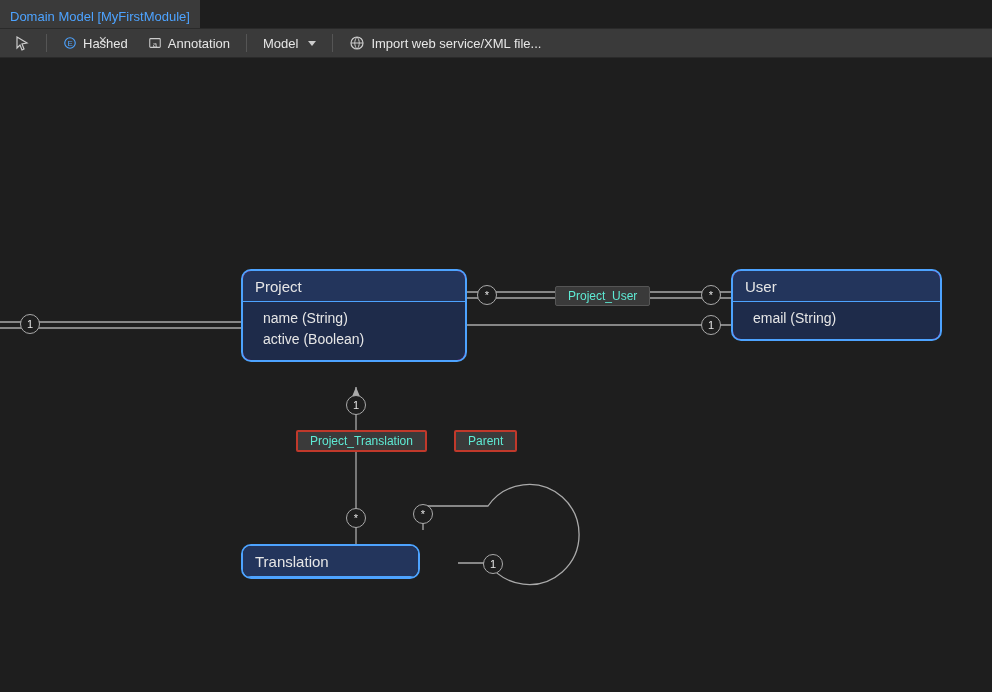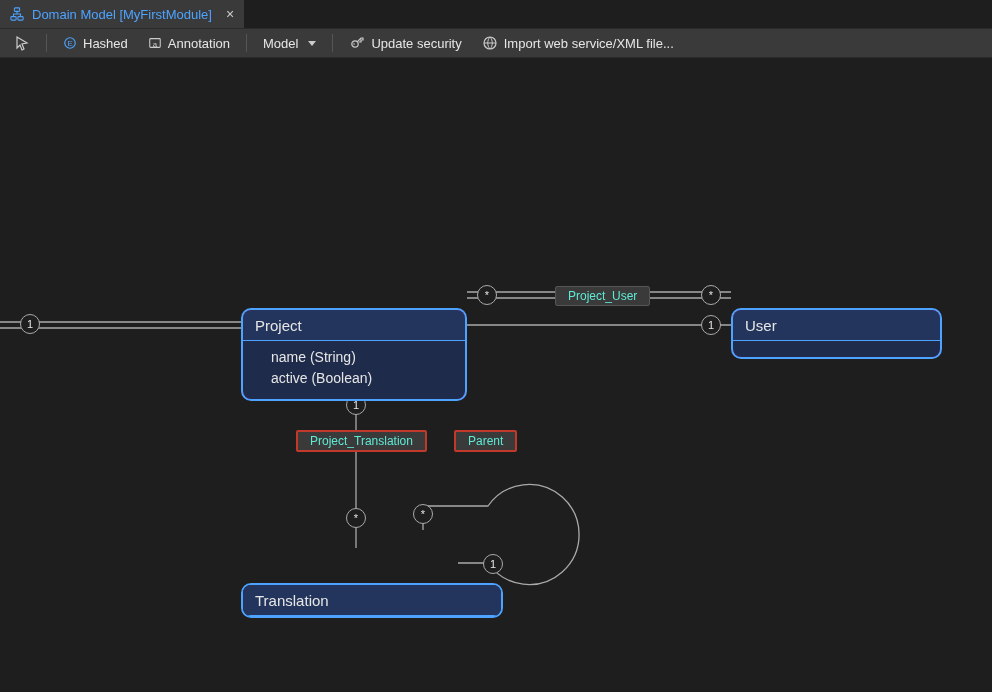--- a/index.html
+++ b/index.html
@@ -22,20 +22,21 @@
     }
     .tab {
       display: flex;
       align-items: center;
       gap: 8px;
       padding: 1px 10px;
       background: #3a3a3a;
       border-right: 1px solid #1e1e1e;
       color: #4da3ff;
       font-size: 13px;
+      flex-direction: column;
     }
     .tab .icon-svg { width: 14px; height: 14px; }
     .tab-close {
       color: #cccccc;
       font-size: 14px;
       margin-left: 6px;
       cursor: pointer;
     }
 
     
@@ -83,30 +84,29 @@
     }
 
     
     .entity {
       position: absolute;
       border: 2px solid #4da3ff;
       border-radius: 10px;
       background: #d946ef;
       color: #e6e6e6;
       overflow: hidden;
-      margin-top: 39px;
     }
     .entity-header {
       padding: 7px 12px 6px 12px;
       font-size: 15px;
       border-bottom: 1px solid #4da3ff;
       background: #23355c;
     }
     .entity-body {
-      padding: 6px 12px 10px 28px;
+      padding: 6px 12px 10px 20px;
       font-size: 14px;
       line-height: 1.5;
       background: #1e2b4a;
     }
     .entity-attr { white-space: nowrap; }
 
     
     .assoc-label {
       position: absolute;
       background: #3a3a3a;
@@ -180,28 +180,20 @@
     <span>Annotation</span>
   </div>
   <div class="tb-sep"></div>
   <div class="tb-btn">
     <span>Model</span>
     <span class="tri-down"></span>
   </div>
   <div class="tb-sep"></div>
   <div class="tb-btn">
     <svg class="icon-svg" width="16" height="16" viewBox="0 0 16 16">
-      <circle cx="6" cy="9" r="3.2" fill="none" stroke="#ccc" stroke-width="1.2"></circle>
-      <path d="M8.2 6.8 L12 3 L14 3 L14 5 L12 5 L12 7 L10 7" fill="none" stroke="#ccc" stroke-width="1.2"></path>
-      <circle cx="5" cy="9" r="0.8" fill="#ccc"></circle>
-    </svg>
-    <span>Update security</span>
-  </div>
-  <div class="tb-btn">
-    <svg class="icon-svg" width="16" height="16" viewBox="0 0 16 16">
       <circle cx="8" cy="8" r="6" fill="none" stroke="#ccc" stroke-width="1.2"></circle>
       <path d="M2 8 H14 M8 2 C5 5 5 11 8 14 M8 2 C11 5 11 11 8 14" fill="none" stroke="#ccc" stroke-width="1"></path>
     </svg>
     <span>Import web service/XML file...</span>
   </div>
 </div>
 
 <div class="canvas">
 
   <svg class="wires" viewBox="0 0 992 634">
@@ -241,20 +233,21 @@
     <div class="entity-header">Project</div>
     <div class="entity-body">
       <div class="entity-attr">name (String)</div>
       <div class="entity-attr">active (Boolean)</div>
     </div>
   </div>
 
   <div class="entity" style="left:731px; top:211px; width:211px;">
     <div class="entity-header">User</div>
     <div class="entity-body">
+      <div class="entity-attr">email (String)</div>
     </div>
   </div>
 
-  <div class="entity" style="left:241px; top:486px; width:262px;">
+  <div class="entity" style="left:241px; top:486px; width:179px;">
     <div class="entity-header">Translation</div>
   </div>
 
 </div>
 
 </body></html>

